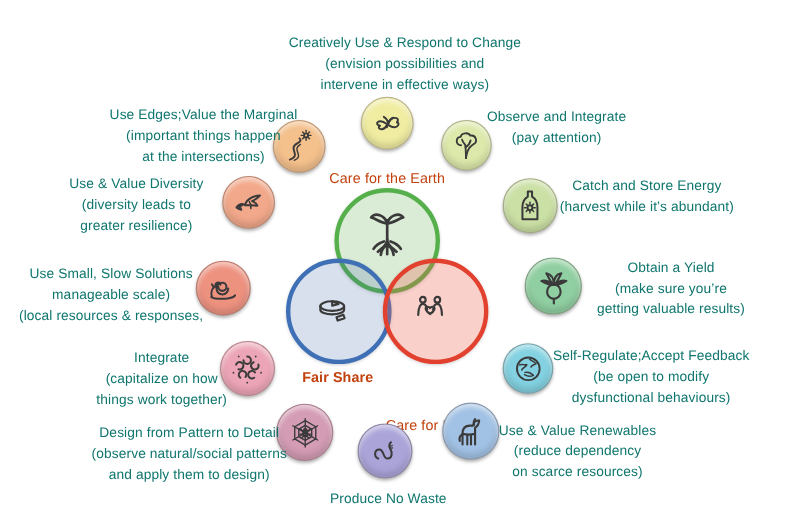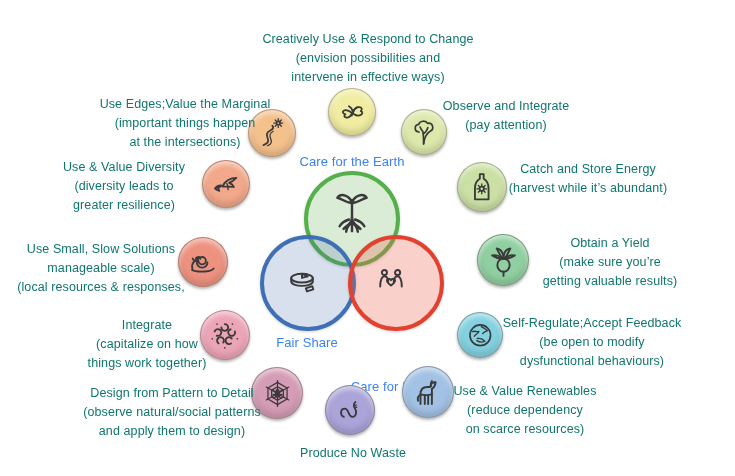--- a/index.html
+++ b/index.html
@@ -6,21 +6,21 @@
   body{width:735px;height:476px;overflow:hidden;
        font-family:"Liberation Sans","DejaVu Sans",sans-serif;}
   .stage{position:relative;width:735px;height:476px;background:#fff;}
 
   
   .venn{position:absolute;border-radius:50%;box-sizing:border-box;
         box-shadow:0 1px 3px rgba(0,0,0,0.18);}
   .venn-icon{position:absolute;display:flex;align-items:center;justify-content:center;}
   .venn-icon svg{width:100%;height:100%;}
   .venn-label{position:absolute;transform:translateX(-50%);white-space:nowrap;
-        font-size:13px;color:#3b82f6;font-weight:500;letter-spacing:0.1px;}
+        font-size:13px;color:#c2410c;font-weight:500;letter-spacing:0.1px;}
 
   
   .p-circle{position:absolute;border-radius:50%;box-sizing:border-box;
         display:flex;align-items:center;justify-content:center;
         border:1px solid rgba(90,70,60,0.35);
         box-shadow:0 2px 3px rgba(0,0,0,0.30),
                    inset 0 3px 5px rgba(255,255,255,0.55),
                    inset 0 -4px 6px rgba(0,0,0,0.15);}
   .p-circle svg{width:74%;height:74%;}
 
@@ -58,21 +58,21 @@
       <svg viewBox="0 0 32 32" fill="none" stroke="#3a3a3a" stroke-width="1.3" stroke-linecap="round" stroke-linejoin="round">
         <circle cx="7.6" cy="8.3" r="1.7"></circle>
         <circle cx="16.4" cy="8.3" r="1.7"></circle>
      <path d="M4.8 17.6 C4.8 13 6.2 10.8 7.6 10.8 C9 10.8 9.9 12.2 10.2 14.2"></path>
      <path d="M19.2 17.6 C19.2 13 17.8 10.8 16.4 10.8 C15 10.8 14.1 12.2 13.8 14.2"></path>
      <path d="M12 13.4 C10.8 11.8 8.8 12.8 9.5 14.4 C10 15.6 11.3 16.5 12 17 C12.7 16.5 14 15.6 14.5 14.4 C15.2 12.8 13.2 11.8 12 13.4 Z"></path>
       </svg>
     </div>
 
   <div class="venn-label" style="left:352px;top:154px;">Care for the Earth</div>
-  <div class="venn-label" style="left:307px;top:335px;">Fair Share</div>
+  <div class="venn-label" style="left:307px;top:335px;font-weight:bold;">Fair Share</div>
   <div class="venn-label" style="left:397px;top:335px;margin-top:44px;">Care for People</div>
 
   <div id="principles">
       <div class="p-circle" style="left: 328px; top: 88px; width: 48px; height: 48px; background: rgb(240, 237, 162);">
         <svg viewBox="0 0 24 24" fill="none" stroke="#3a3a3a" stroke-width="1.25" stroke-linecap="round" stroke-linejoin="round">
           <path d="M12.2 12.8 C6 8.2 3.4 12.8 7.4 13.6 C4.6 15.4 9.6 17.6 11.5 13.6"></path>
      <path d="M12.2 12.8 C14.6 6.4 21 8.4 18.2 11.4 C21.2 12.4 17.4 16.4 13.2 13.4"></path>
      <path d="M12.6 11.9 C12.2 9.9 11 8.5 9.8 7.9 M12.9 11.9 C13.5 10 14.7 8.9 15.9 8.5"></path>
      <path d="M11.8 14.6 L12.8 12"></path>
         </svg>

